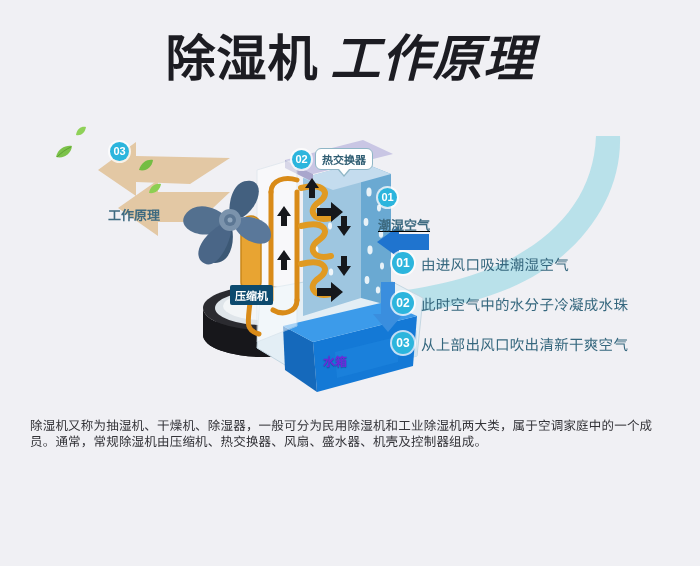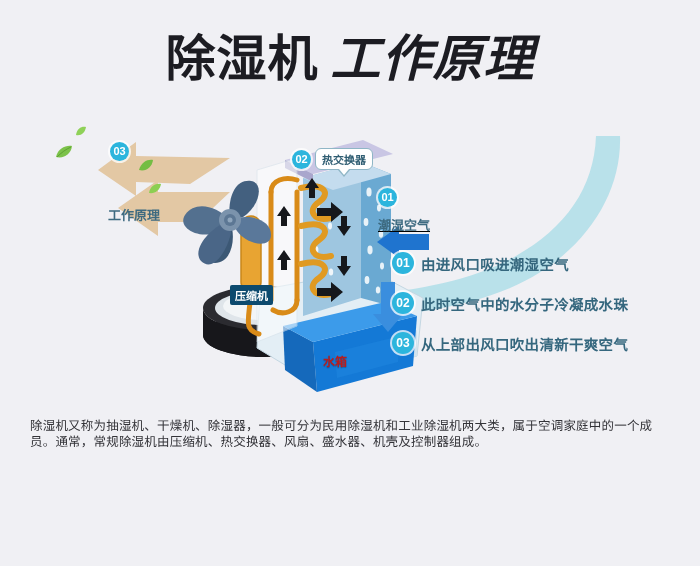--- a/index.html
+++ b/index.html
@@ -85,37 +85,37 @@
 
   .tag-dark{
     position:absolute;
     background:#0c4a6e;color:#ffffff;
     font-size:11px;font-weight:bold;
     padding:2px 5px;border-radius:2px;
     white-space:nowrap;
   }
   .tag-plain{
     position:absolute;
-    color:#b91c1c;font-size:12px;font-weight:bold;
+    color:#6d28d9;font-size:12px;font-weight:bold;
     white-space:nowrap;
     text-shadow:0 1px 1px rgba(0,60,110,.45);
   }
 
   
   .legend{position:absolute;left:392px;top:252px;width:300px;}
   .legend-row{
     display:flex;align-items:center;
     margin-bottom:18px;
     white-space:nowrap;
   }
   .legend-row .badge{flex:0 0 auto;margin-right:7px;}
   .legend-label{
     font-size:14.5px;
     color:#35677e;
-    font-weight:bold;
+    font-weight:normal;
     letter-spacing:.3px;
   }
 
   
   .copy{position:absolute;left:30px;top:418px;width:645px;}
   .para{
     font-size:12.5px;
     line-height:16px;
     color:#333338;
     margin:0 0 14px 0;

